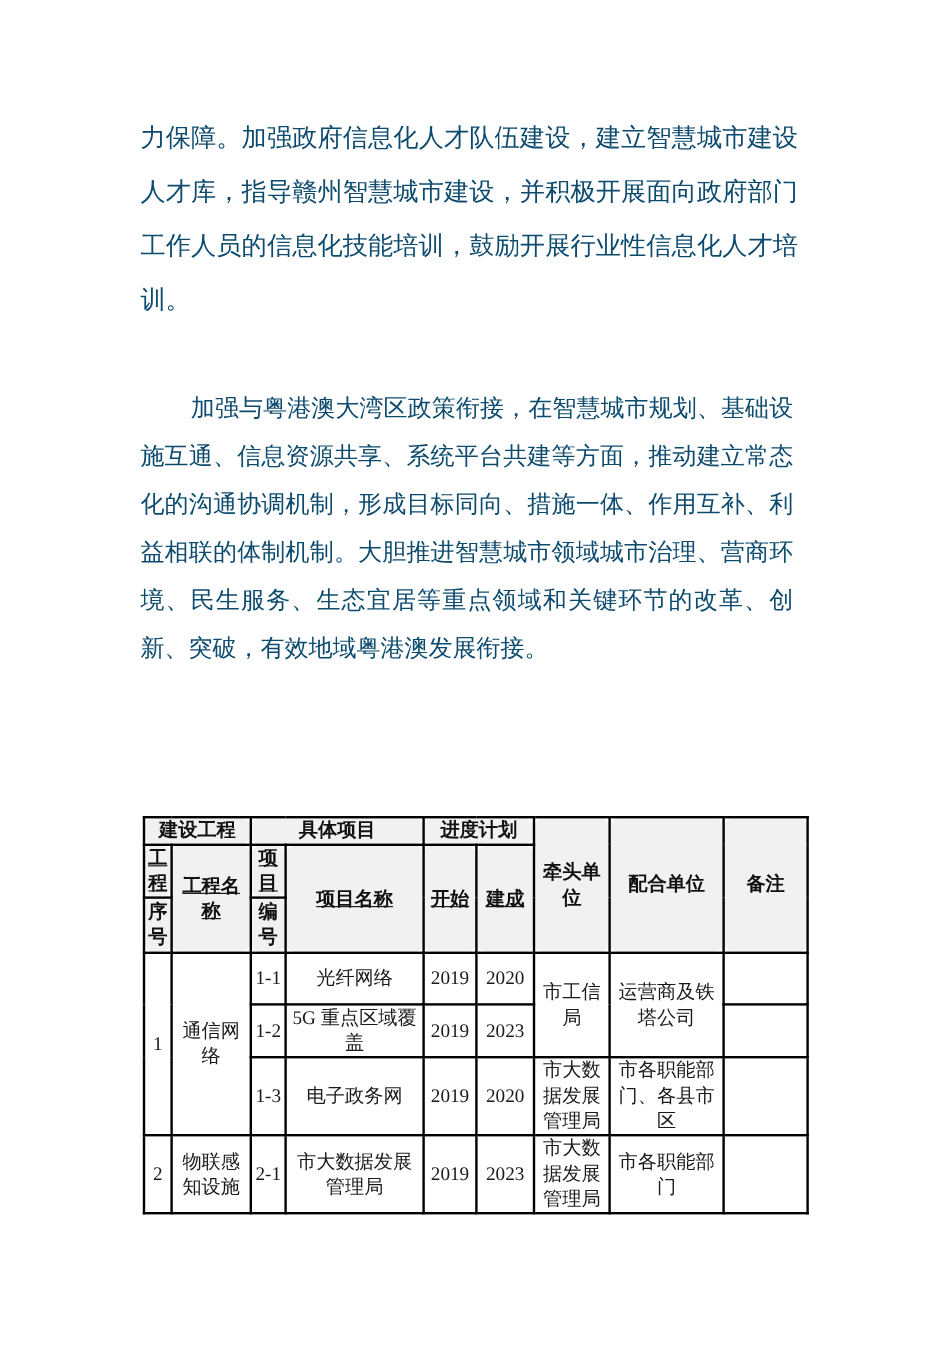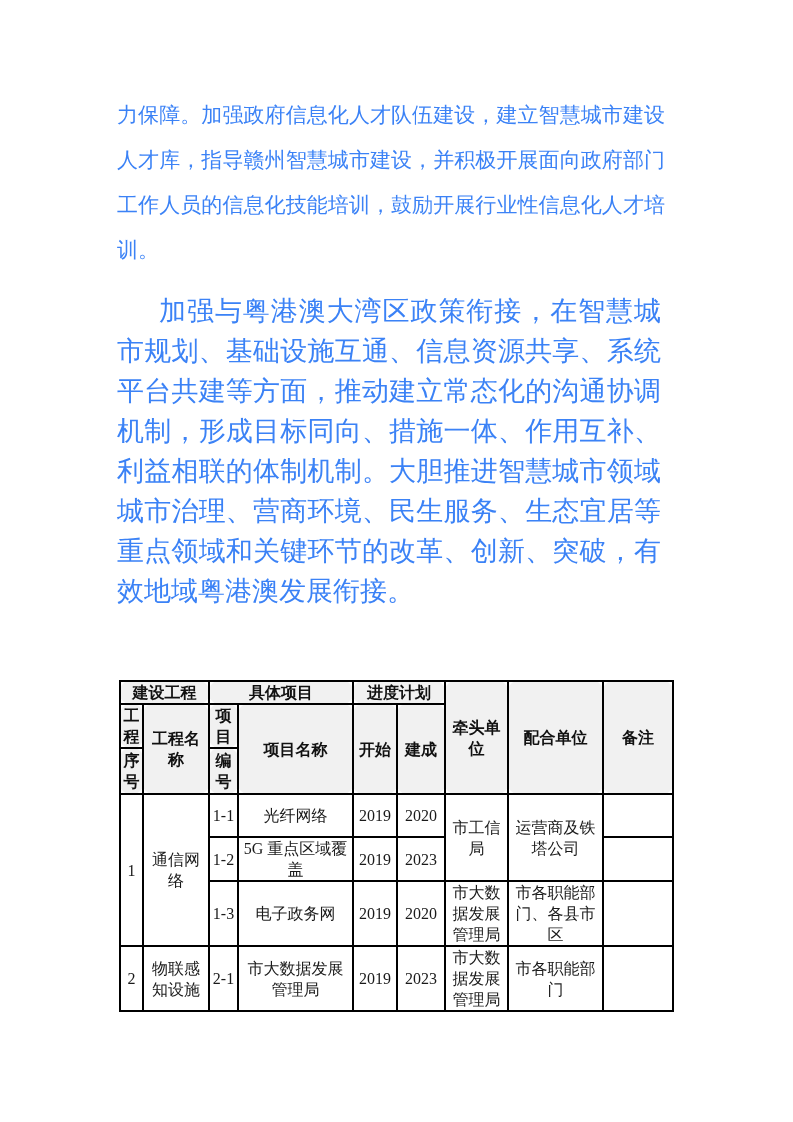--- a/index.html
+++ b/index.html
@@ -9,37 +9,37 @@
     width:793px; height:1122px;
     background:#ffffff;
     overflow:hidden;
     color:#1f1f1f;
     font-family:"Liberation Serif","DejaVu Serif",serif;
   }
   .para {
     position:absolute;
     text-align:justify;
     text-justify:inter-ideograph;
-    color:#3b82f6;
+    color:#0c4a6e;
   }
   .para-cont {
     left:117px; top:93px; width:548px;
     font-size:21px; line-height:45px;
   }
   .section-heading {
     position:absolute;
     left:117px; top:265px; width:560px;
     padding-left:42px;
     font-size:22px; line-height:40px;
     font-weight:700;
     color:#141414;
   }
   .para-body {
-    left:117px; top:291px; width:544px;
-    font-size:27px; line-height:40px;
+    left:117px; top:321px; width:544px;
+    font-size:20px; line-height:40px;
     text-indent:42px;
   }
   .attachment-caption {
     position:absolute;
     left:117px; top:639px; width:600px;
     font-size:20px; line-height:28px;
     font-weight:700;
     color:#141414;
   }
   table.projects {
@@ -63,21 +63,21 @@
   }
   table.projects td.th {
     font-family:"Liberation Sans","DejaVu Sans",sans-serif;
     font-weight:700;
     background:#f1f1f1;
     color:#111111;
     border-radius:10px;
   }
   td.hd-projname { padding:0 10px; }
   tr.rh1 { height:22px; }
-  tr.rh2 { height:39px; }
+  tr.rh2 { height:39px;text-decoration:underline; }
   tr.rh3 { height:46px; }
   tr.rd1 { height:43px; }
   tr.rd2 { height:43px;margin-top:23px; }
   tr.rd3 { height:63px; }
   tr.rd4 { height:64px; }
 </style>
 </head>
 <body>
 
 <div class="page">

